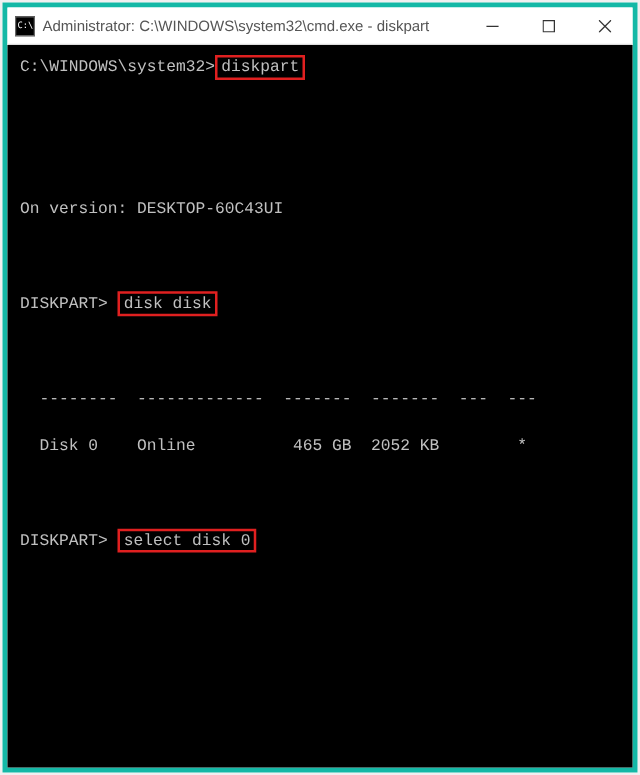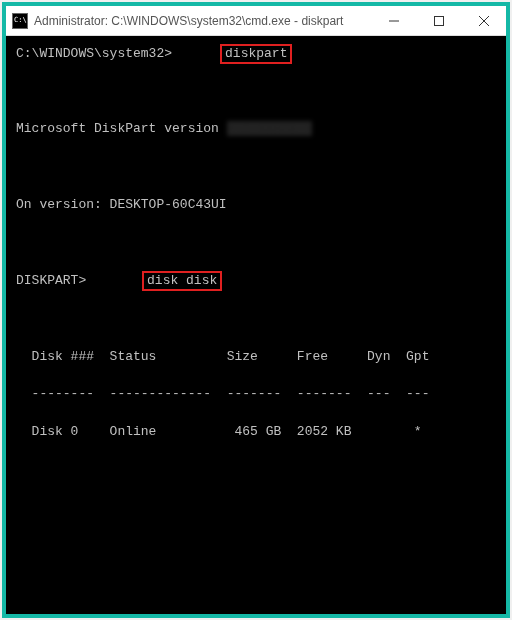--- a/index.html
+++ b/index.html
@@ -66,21 +66,20 @@
     line-height: 1.45;
     padding: 8px 10px 4px 10px;
     overflow: hidden;
     white-space: pre;
   }
   .hl {
     border: 2px solid #e02020;
     padding: 0 3px;
     display: inline-block;
     line-height: 1.2;
-    margin-left: 48px;
   }
   .blur {
     background: #222;
     color: #222;
     filter: blur(2px);
   }
   .row { white-space: pre; }
 </style>
 </head>
 <body>
@@ -104,30 +103,29 @@
         <svg viewBox="0 0 10 10">
             <line x1="0" y1="0" x2="10" y2="10"></line>
             <line x1="10" y1="0" x2="0" y2="10"></line>
           </svg>
       </div>
     </div>
   </div>
 
   <div class="terminal"><div class="row"><span>C:\WINDOWS\system32&gt;</span><span class="hl">diskpart</span></div>
 <div class="row"> </div>
-<div class="row"><span>Microsoft DiskPart version </span><span class="blur">X.X.XXXXX.X</span></div>
 <div class="row"> </div>
 <div class="row">On version: DESKTOP-60C43UI</div>
 <div class="row"> </div>
 <div class="row"><span>DISKPART&gt;</span> <span class="hl">disk disk</span></div>
 <div class="row"> </div>
-<div class="row">  Disk ###  Status         Size     Free     Dyn  Gpt</div>
 <div class="row">  --------  -------------  -------  -------  ---  ---</div>
 <div class="row">  Disk 0    Online          465 GB  2052 KB        *</div>
 <div class="row"> </div>
+<div class="row"><span>DISKPART&gt;</span> <span class="hl">select disk 0</span></div>
 <div class="row"> </div>
 
 
 
 
 
 
 
 
 

